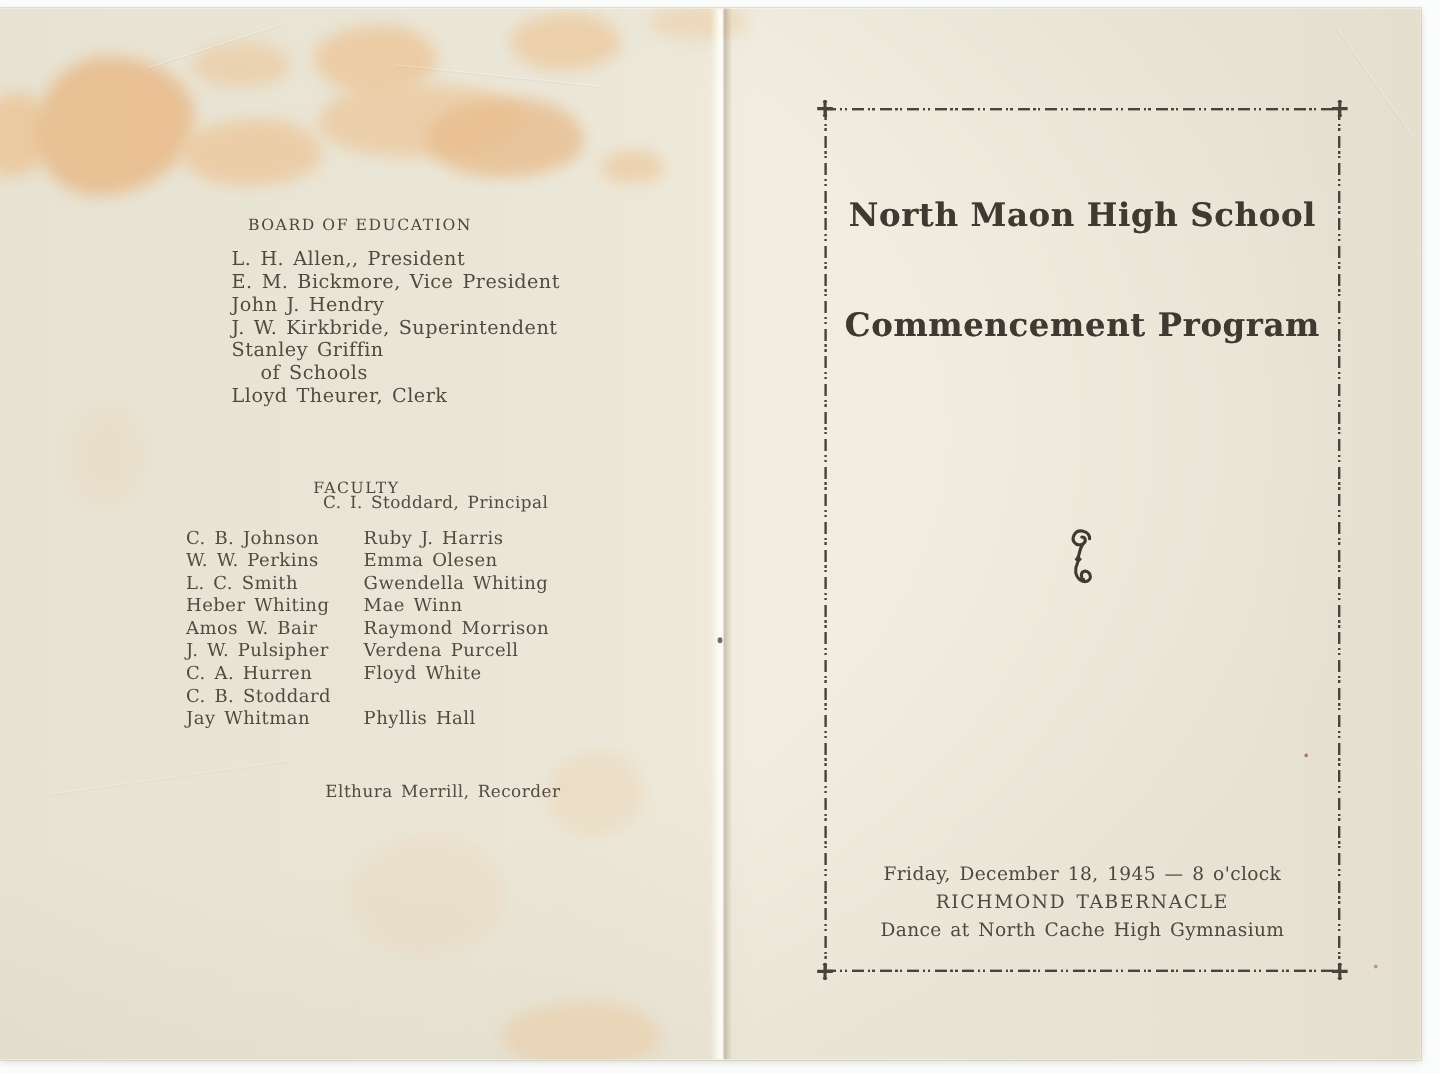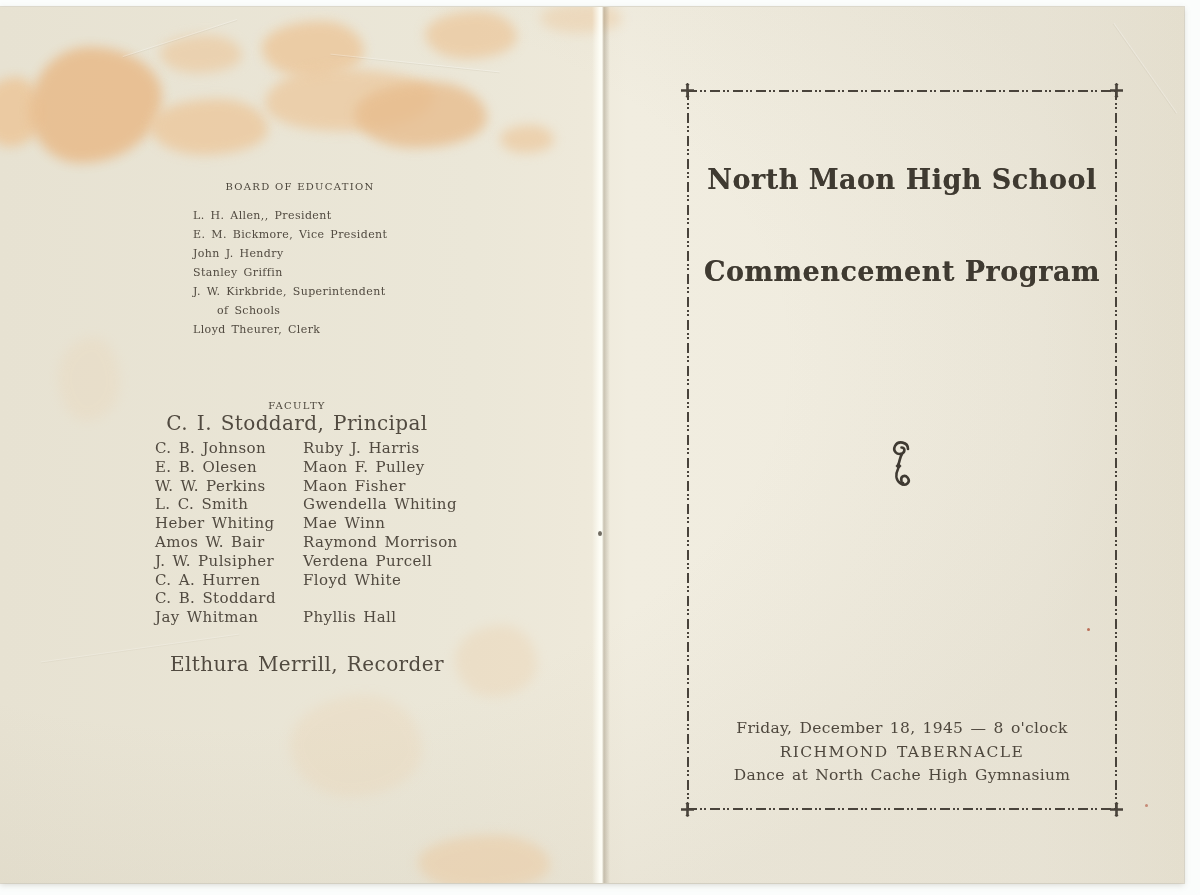--- a/index.html
+++ b/index.html
@@ -55,25 +55,25 @@
   .st14{left:58px;top:330px;width:62px;height:84px;opacity:.16;}
   .speck{position:absolute;border-radius:50%;filter:none;}
   .sp1{left:598px;top:524px;width:4px;height:5px;background:#4e473d;opacity:.8;}
   .sp2{left:1087px;top:621px;width:3px;height:3px;background:#b0523a;opacity:.8;}
   .sp3{left:1145px;top:797px;width:3px;height:3px;background:#b0523a;opacity:.6;}
 
   
   .ink{color:#514a40;}
   .lp-heading{
     position:absolute;text-align:center;
-    font-size:10px;letter-spacing:1.3px;color:#4c463c;
-  }
-  .lp-list{position:absolute;font-size:11px;line-height:19px;letter-spacing:.4px;word-spacing:2px;}
+    font-size:13px;letter-spacing:1.3px;color:#4c463c;
+  }
+  .lp-list{position:absolute;font-size:16px;line-height:19px;letter-spacing:.4px;word-spacing:2px;}
   .lp-list .indent{padding-left:24px;}
-  .lp-center{position:absolute;text-align:center;font-size:20px;letter-spacing:.4px;word-spacing:2px;}
+  .lp-center{position:absolute;text-align:right;font-size:14px;letter-spacing:.4px;word-spacing:2px;}
   .fac-table{position:absolute;font-size:15px;line-height:18.8px;letter-spacing:.4px;word-spacing:2px;}
   .fac-row{display:flex;}
   .fac-c1{width:148px;}
   .fac-c2{width:170px;}
 
   
   .frame{position:absolute;left:687px;top:83px;width:430px;height:720px;}
   .edge{position:absolute;background-color:transparent;}
   .edge.h{height:2px;left:0;right:0;
     background-image:repeating-linear-gradient(90deg,#49433b 0 10px,transparent 10px 13px,#49433b 13px 15px,transparent 15px 17px,#49433b 17px 19px,transparent 19px 23px);}
@@ -130,42 +130,38 @@
     <div class="speck sp3"></div>
 
     <div>
 
       <div class="lp-heading" style="left:140px;top:174px;width:320px;">BOARD OF EDUCATION</div>
 
       <div class="lp-list ink" style="left:193px;top:199px;">
         <div>L. H. Allen,, President</div>
         <div>E. M. Bickmore, Vice President</div>
         <div>John J. Hendry</div>
+        <div>J. W. Kirkbride, Superintendent</div>
         <div>Stanley Griffin</div>
-        <div>J. W. Kirkbride, Superintendent</div>
         <div class="indent">of Schools</div>
         <div>Lloyd Theurer, Clerk</div>
       </div>
 
       <div class="lp-heading" style="left:137px;top:393px;width:320px;">FACULTY</div>
 
       <div class="lp-center ink" style="left:137px;top:404px;width:320px;">C. I. Stoddard, Principal</div>
 
       <div class="fac-table ink" style="left:155px;top:432px;">
         <div class="fac-row">
           <div class="fac-c1">C. B. Johnson</div>
           <div class="fac-c2">Ruby J. Harris</div>
         </div>
         <div class="fac-row">
-          <div class="fac-c1">E. B. Olesen</div>
-          <div class="fac-c2">Maon F. Pulley</div>
-        </div>
-        <div class="fac-row">
           <div class="fac-c1">W. W. Perkins</div>
-          <div class="fac-c2">Maon Fisher</div>
+          <div class="fac-c2">Emma Olesen</div>
         </div>
         <div class="fac-row">
           <div class="fac-c1">L. C. Smith</div>
           <div class="fac-c2">Gwendella Whiting</div>
         </div>
         <div class="fac-row">
           <div class="fac-c1">Heber Whiting</div>
           <div class="fac-c2">Mae Winn</div>
         </div>
         <div class="fac-row">

